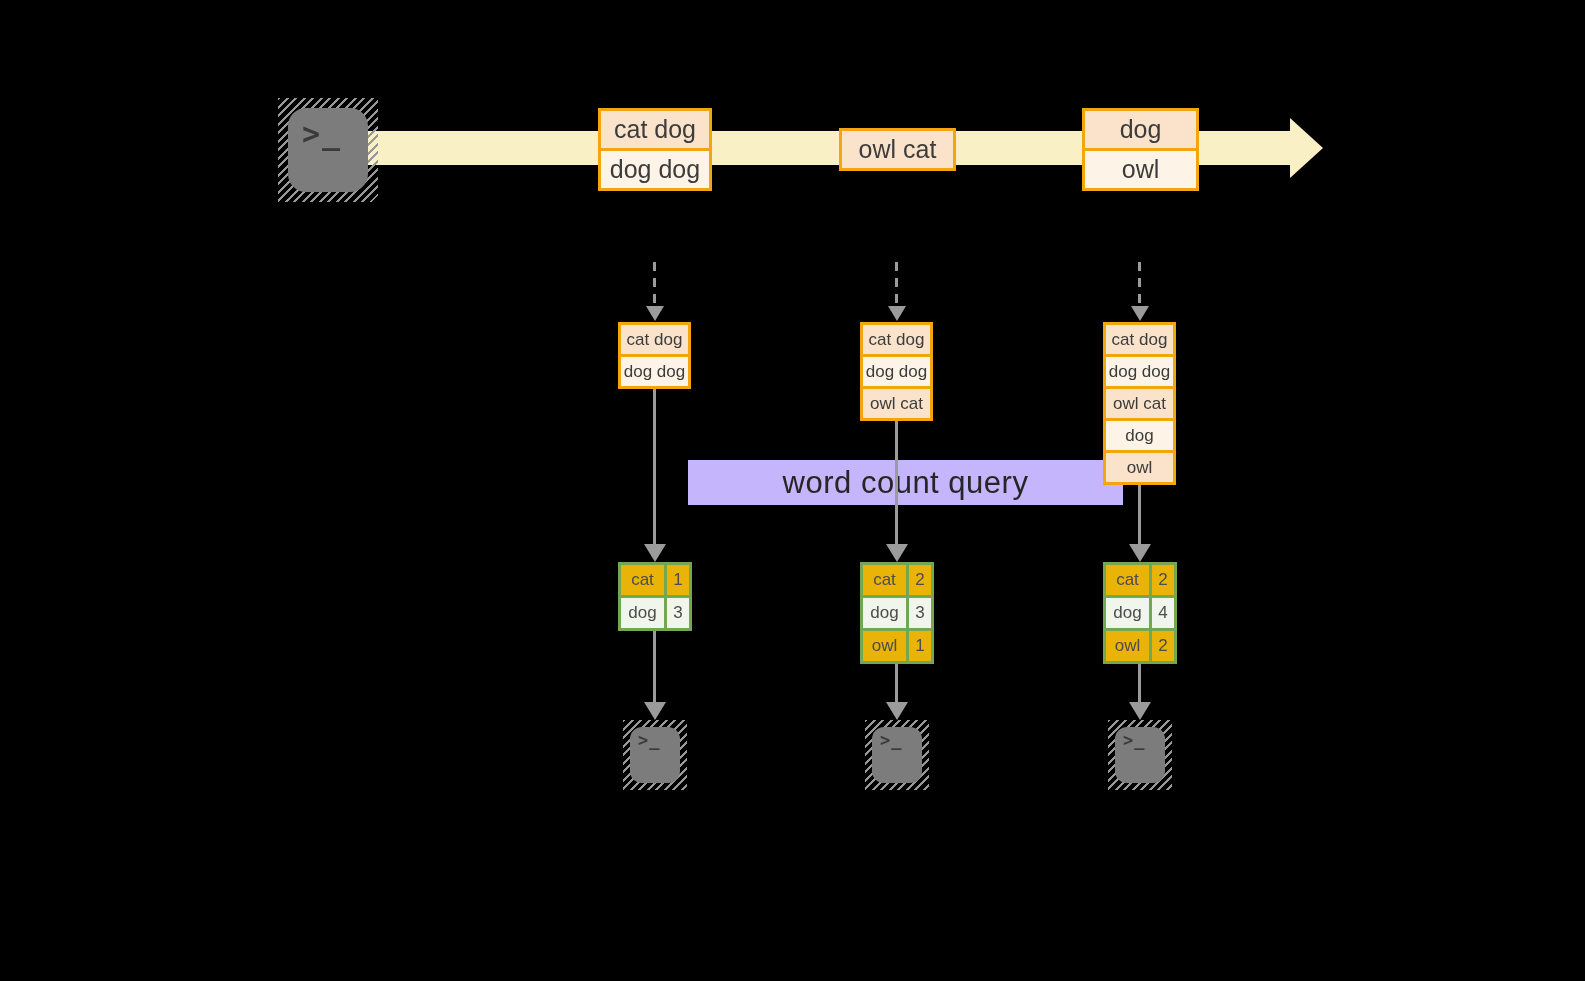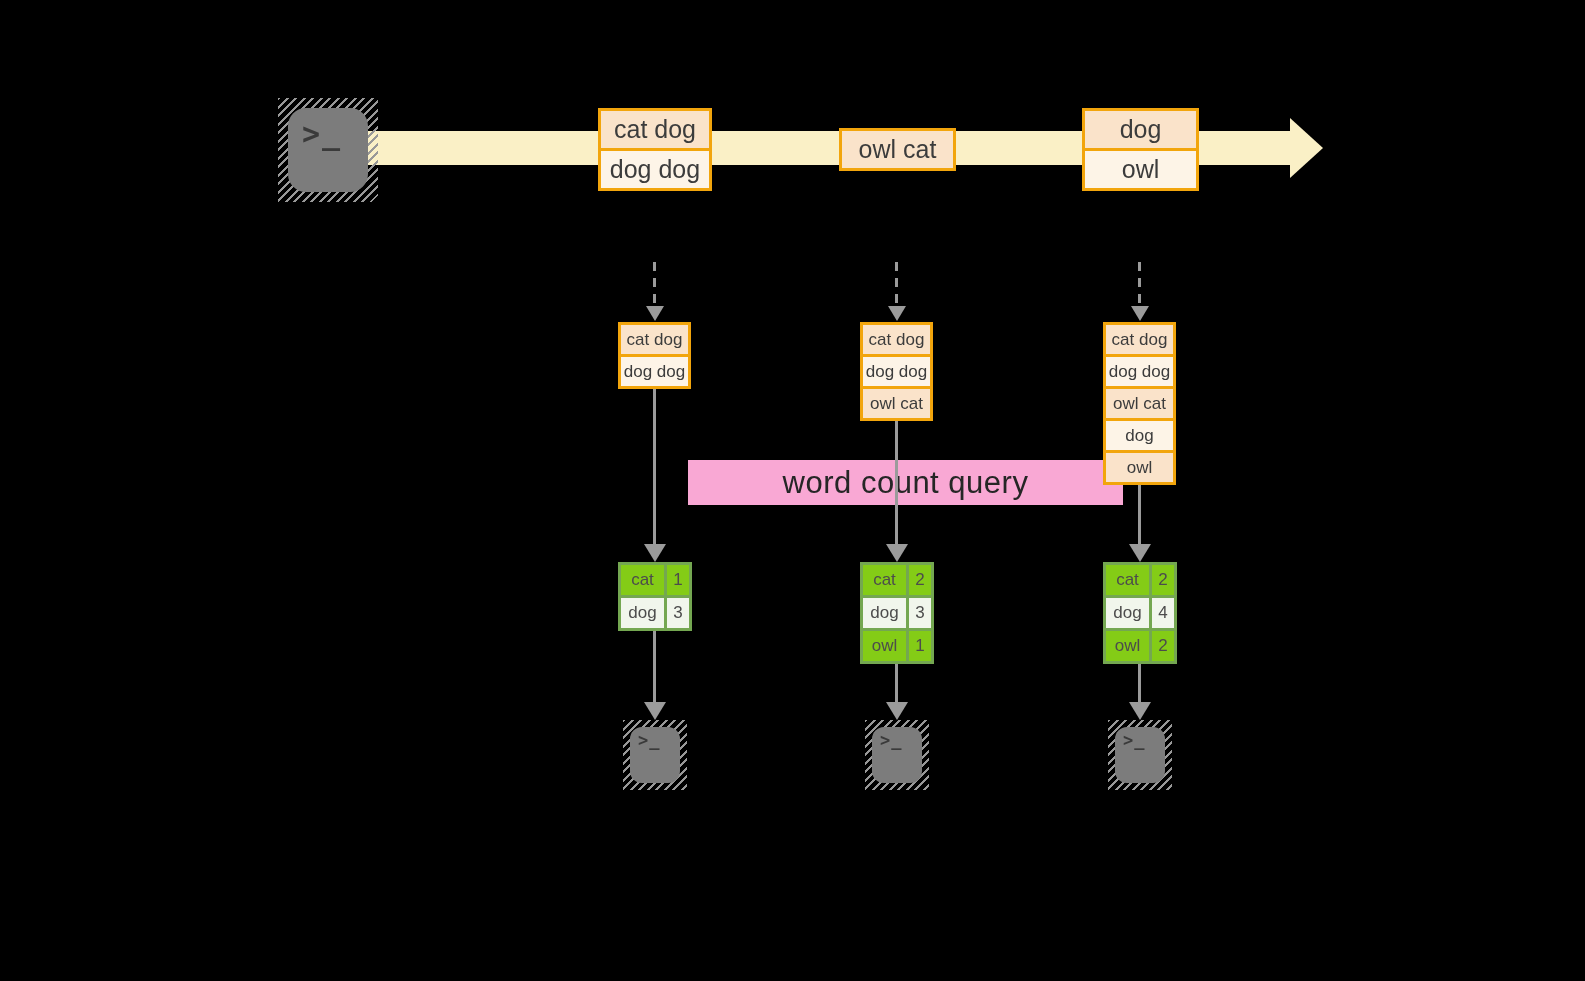--- a/index.html
+++ b/index.html
@@ -30,31 +30,31 @@
   .evrow + .evrow{border-top:3px solid #f2a50c;}
   .fill-a{background:#fae3ca;}
   .fill-b{background:#fdf4e7;}
 
   
   .stack{position:absolute;border:3px solid #f2a50c;width:67px;z-index:10;}
   .strow{height:29px;line-height:29px;text-align:center;font-size:17px;color:#3c3c3c;}
   .strow + .strow{border-top:3px solid #f2a50c;}
 
   
-  .banner{position:absolute;left:688px;top:460px;width:435px;height:45px;background:#f9a8d4;
+  .banner{position:absolute;left:688px;top:460px;width:435px;height:45px;background:#c4b5fd;
           z-index:5;display:flex;align-items:center;justify-content:center;
           font-size:31px;color:#262626;letter-spacing:.5px;}
 
   
   .ctable{position:absolute;border:3px solid #74a751;width:68px;z-index:10;}
   .ctrow{display:flex;height:30px;line-height:30px;font-size:17px;color:#4c4c4c;}
   .ctrow + .ctrow{border-top:3px solid #74a751;}
   .cword{width:43px;text-align:center;}
   .ccount{flex:1;text-align:center;border-left:3px solid #74a751;}
-  .g-a{background:#84cc16;}
+  .g-a{background:#eab308;}
   .g-b{background:#f1f6ec;}
 
   
   .dashline{position:absolute;width:3px;background:repeating-linear-gradient(to bottom,#9b9b9b 0 9px,rgba(0,0,0,0) 9px 16px);z-index:8;}
   .solidline{position:absolute;width:3px;background:#9b9b9b;z-index:8;}
   .ahead{position:absolute;width:0;height:0;border-left:11px solid transparent;
          border-right:11px solid transparent;border-top:18px solid #9b9b9b;z-index:8;}
   .ahead-sm{border-left-width:9px;border-right-width:9px;border-top-width:15px;}
 </style>
 </head>

